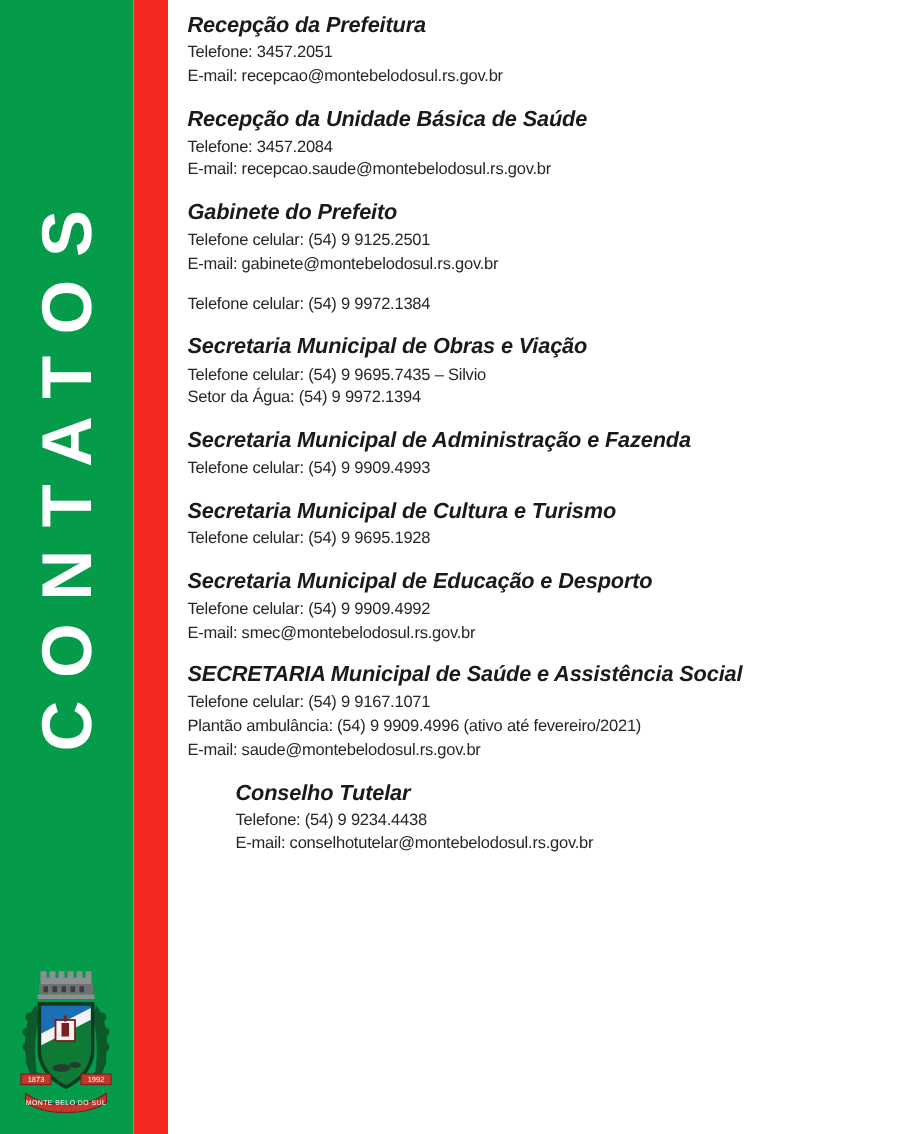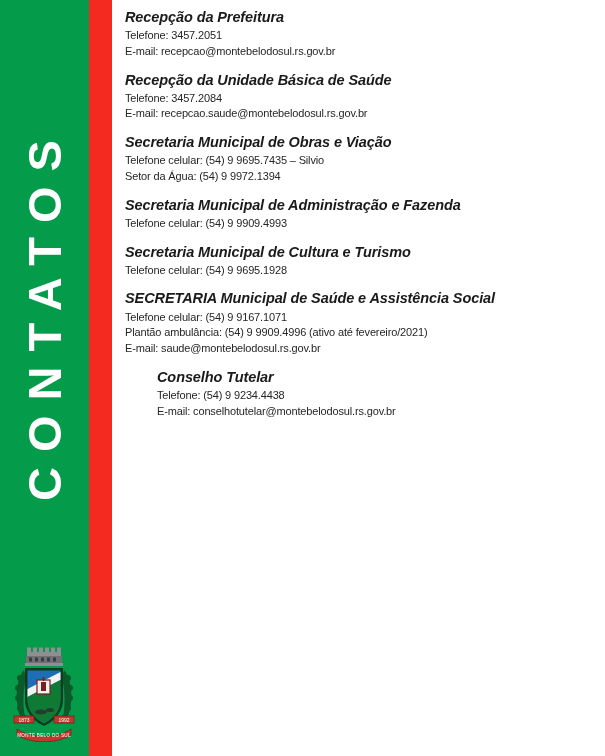--- a/index.html
+++ b/index.html
@@ -191,40 +191,51 @@
       <div class="entry-line">Telefone: 3457.2051</div>
       <div class="entry-line">E-mail: recepcao@montebelodosul.rs.gov.br</div>
     </div>
 
     <div class="entry">
       <div class="entry-title">Recepção da Unidade Básica de Saúde</div>
       <div class="entry-line">Telefone: 3457.2084</div>
       <div class="entry-line">E-mail: recepcao.saude@montebelodosul.rs.gov.br</div>
     </div>
 
-
-    <div class="entry">
+    <div class="entry">
+      <div class="entry-title">Gabinete do Prefeito</div>
+      <div class="entry-line">Telefone celular: (54) 9 9125.2501</div>
+      <div class="entry-line">E-mail: gabinete@montebelodosul.rs.gov.br</div>
+    </div>
+
+    <div class="entry">
+      <div class="entry-line">Telefone celular: (54) 9 9972.1384</div>
     </div>
 
     <div class="entry">
       <div class="entry-title">Secretaria Municipal de Obras e Viação</div>
       <div class="entry-line">Telefone celular: (54) 9 9695.7435 – Silvio</div>
       <div class="entry-line">Setor da Água: (54) 9 9972.1394</div>
     </div>
 
     <div class="entry">
       <div class="entry-title">Secretaria Municipal de Administração e Fazenda</div>
       <div class="entry-line">Telefone celular: (54) 9 9909.4993</div>
     </div>
 
     <div class="entry">
       <div class="entry-title">Secretaria Municipal de Cultura e Turismo</div>
       <div class="entry-line">Telefone celular: (54) 9 9695.1928</div>
     </div>
 
+    <div class="entry">
+      <div class="entry-title">Secretaria Municipal de Educação e Desporto</div>
+      <div class="entry-line">Telefone celular: (54) 9 9909.4992</div>
+      <div class="entry-line">E-mail: smec@montebelodosul.rs.gov.br</div>
+    </div>
 
     <div class="entry">
       <div class="entry-title">SECRETARIA Municipal de Saúde e Assistência Social</div>
       <div class="entry-line">Telefone celular: (54) 9 9167.1071</div>
       <div class="entry-line">Plantão ambulância: (54) 9 9909.4996 (ativo até fevereiro/2021)</div>
       <div class="entry-line">E-mail: saude@montebelodosul.rs.gov.br</div>
     </div>
 
     <div class="entry">
       <div class="entry-title">Conselho Tutelar</div>

